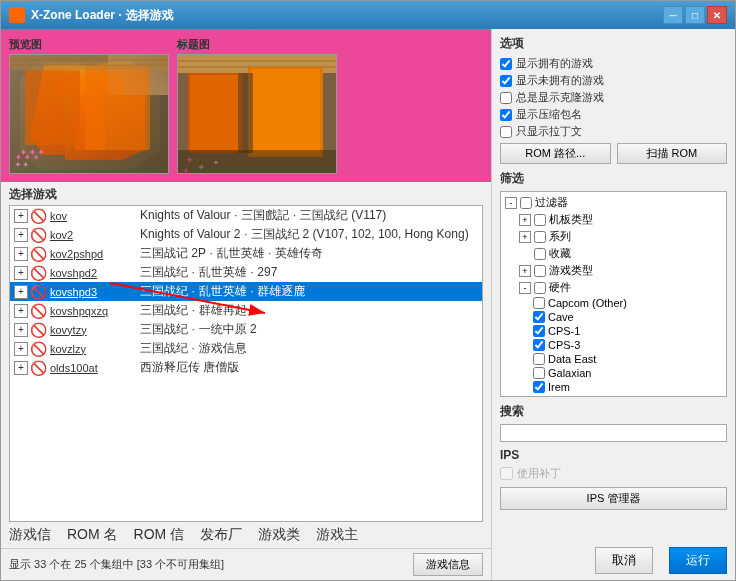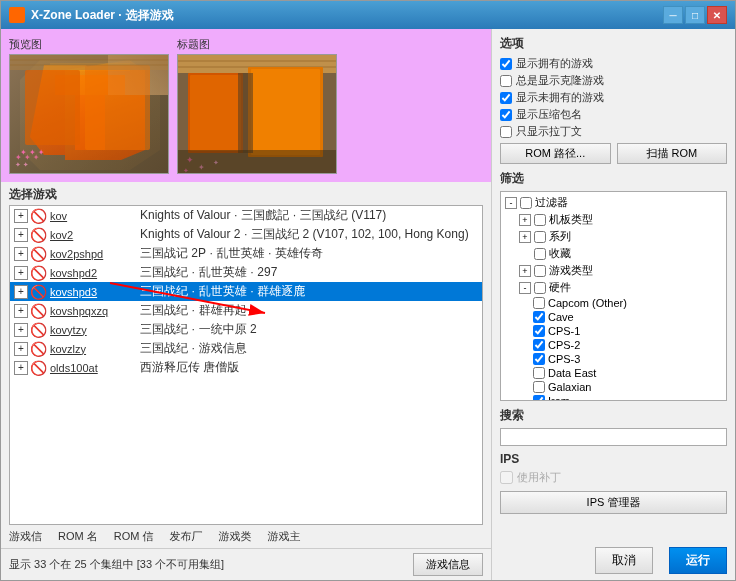--- a/index.html
+++ b/index.html
@@ -79,21 +79,22 @@
     .left-panel {
       display: flex;
       flex-direction: column;
       width: 490px;
       flex-shrink: 0;
     }
     .previews {
       display: flex;
       gap: 8px;
       padding: 8px;
-      background: #f0abfc;
+      background: #ec4899;
+      font-weight: bold;
     }
     .preview-box {
       display: flex;
       flex-direction: column;
       gap: 2px;
     }
     .preview-label {
       font-size: 11px;
       color: #333;
     }
@@ -222,21 +223,21 @@
       text-overflow: ellipsis;
     }
     .game-row.selected .game-name { color: white; }
     .info-section {
       padding: 4px 8px;
       display: flex;
       flex-wrap: wrap;
       gap: 2px 16px;
     }
     .info-item {
-      font-size: 11px;
+      font-size: 14px;
       color: #333;
     }
     .bottom-bar {
       padding: 4px 8px;
       display: flex;
       align-items: center;
       justify-content: space-between;
       background: #f0f0f0;
       border-top: 1px solid #ccc;
     }
@@ -366,21 +367,21 @@
       background: linear-gradient(to bottom, #f8f8f8, #e0e0e0);
       cursor: pointer;
     }
     .btn-run {
       padding: 4px 16px;
       font-size: 12px;
       border: 1px solid #0060c0;
       background: linear-gradient(to bottom, #0090f0, #0070d0);
       color: white;
       cursor: pointer;
-      font-weight: bold;
+      font-weight: normal;
     }
   </style>
 </head>
 <body>
 
 <div class="window">
 
   <div class="titlebar">
     <div class="titlebar-icon"></div>
     <span class="titlebar-title">X-Zone Loader · 选择游戏</span>
@@ -551,26 +552,26 @@
 
     <div class="right-panel">
 
       <div class="options-section">
         <div class="section-title">选项</div>
         <label class="checkbox-row">
           <input type="checkbox" checked="" style="">
           <span>显示拥有的游戏</span>
         </label>
         <label class="checkbox-row">
+          <input type="checkbox" checked="" style="">
+          <span>显示未拥有的游戏</span>
+        </label>
+        <label class="checkbox-row">
           <input type="checkbox" style="">
           <span>总是显示克隆游戏</span>
-        </label>
-        <label class="checkbox-row">
-          <input type="checkbox" checked="" style="">
-          <span>显示未拥有的游戏</span>
         </label>
         <label class="checkbox-row">
           <input type="checkbox" checked="" style="">
           <span>显示压缩包名</span>
         </label>
         <label class="checkbox-row">
           <input type="checkbox" style="">
           <span>只显示拉丁文</span>
         </label>
         <div class="btn-row">
@@ -627,24 +628,20 @@
           <div class="tree-item tree-indent2">
             <input type="checkbox" class="tree-checkbox" checked="" style="">
             <span>Cave</span>
           </div>
 
           <div class="tree-item tree-indent2">
             <input type="checkbox" class="tree-checkbox" checked="" style="">
             <span>CPS-1</span>
           </div>
 
-          <div class="tree-item tree-indent2">
-            <input type="checkbox" class="tree-checkbox" checked="" style="">
-            <span>CPS-2</span>
-          </div>
 
           <div class="tree-item tree-indent2">
             <input type="checkbox" class="tree-checkbox" checked="" style="">
             <span>CPS-3</span>
           </div>
 
           <div class="tree-item tree-indent2">
             <input type="checkbox" class="tree-checkbox" style="">
             <span>Data East</span>
           </div>

